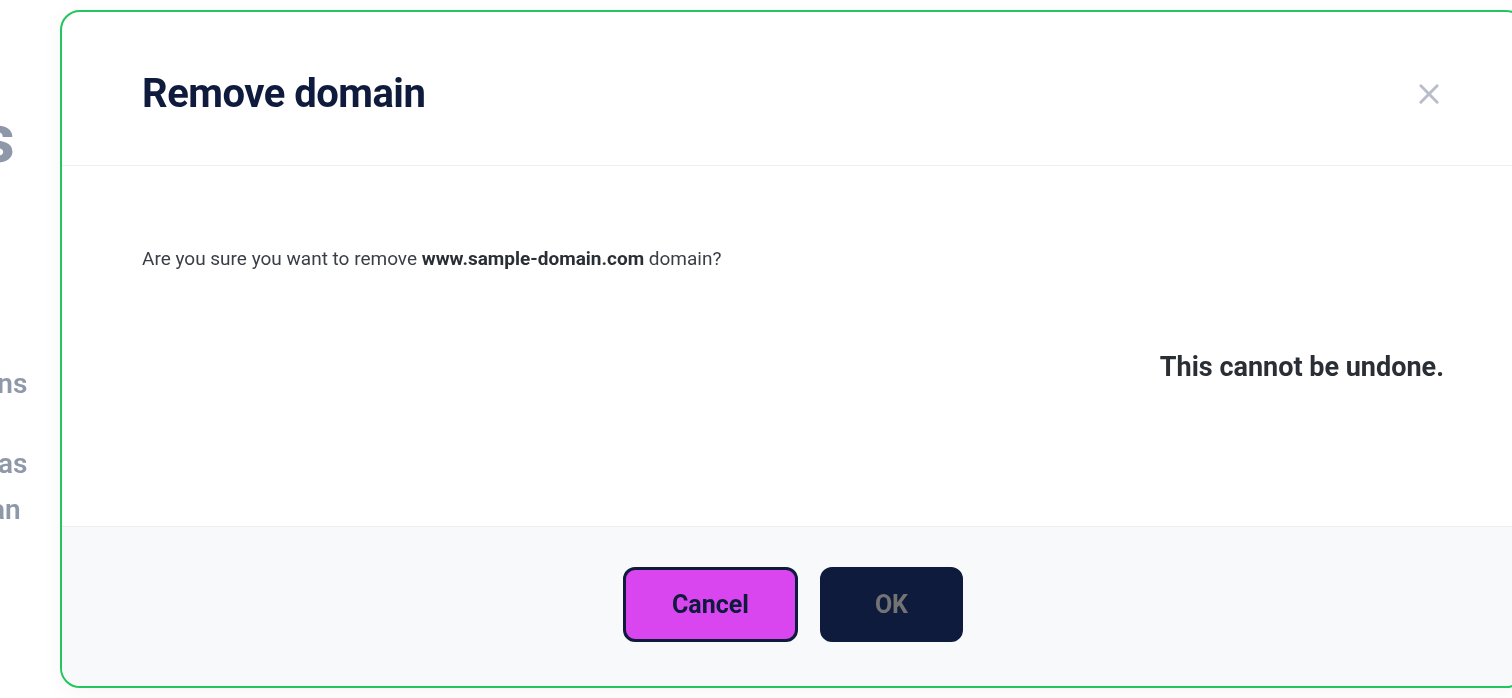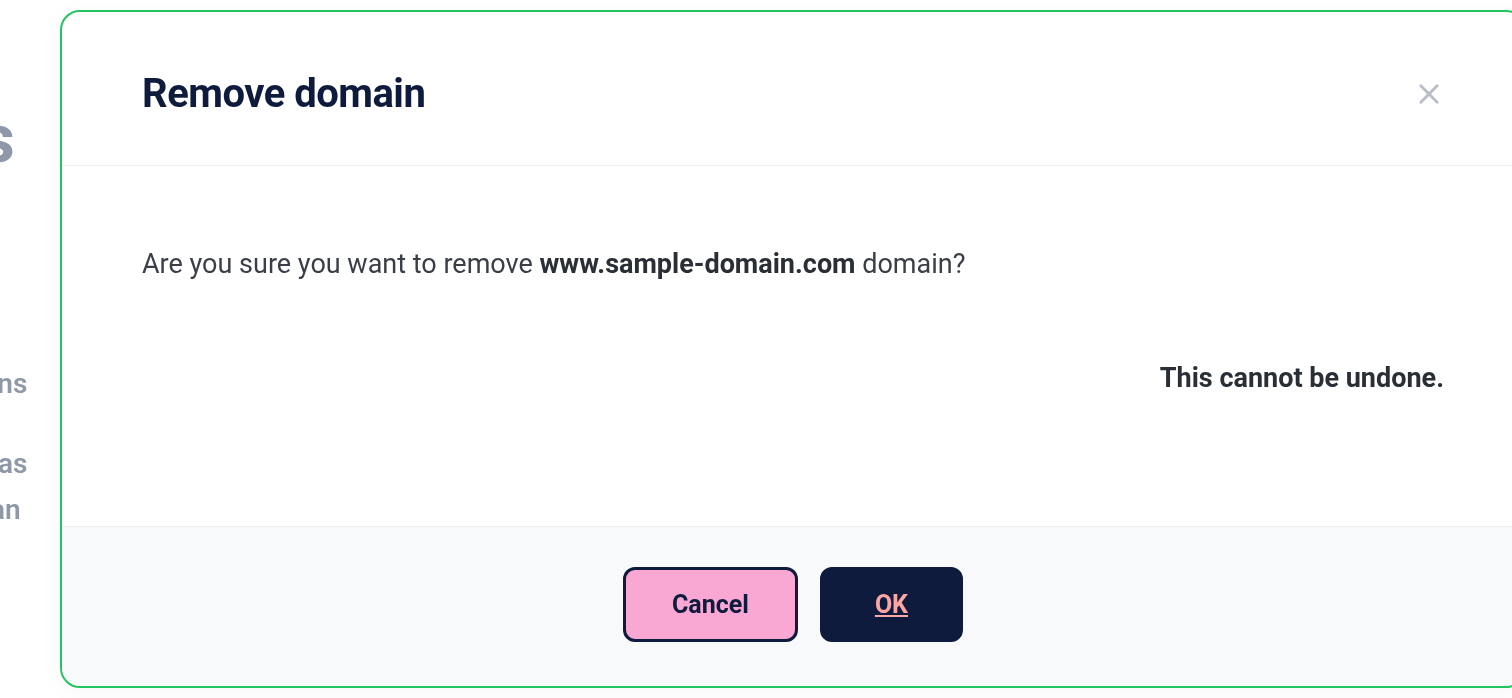--- a/index.html
+++ b/index.html
@@ -85,21 +85,21 @@
     }
     .close-icon svg {
       width: 28px;
       height: 28px;
     }
     .modal-body {
       flex: 1;
       padding: 80px 80px 40px 80px;
     }
     .confirm-line {
-      font-size: 27px;
+      font-size: 19px;
       color: #3a3f47;
       font-weight: 400;
       line-height: 1.4;
     }
     .confirm-line .domain-name {
       font-weight: 700;
       color: #2a2f36;
     }
     .warning-line {
       margin-top: 78px;
@@ -121,31 +121,30 @@
     .btn {
       font-size: 25px;
       font-weight: 700;
       border-radius: 12px;
       padding: 24px 48px;
       cursor: pointer;
       font-family: inherit;
       line-height: 1;
     }
     .btn-cancel {
-      background: #f9a8d4;
+      background: #d946ef;
       color: #0f1b3d;
       border: 3px solid #0f1b3d;
       padding: 22px 46px;
     }
     .btn-ok {
       background: #0f1b3d;
-      color: #fca5a5;
+      color: #737373;
       border: 3px solid #0f1b3d;
       padding: 22px 52px;
-      text-decoration: underline;
     }
   </style>
 </head>
 <body>
 
 <div class="background-text bg-heading">s</div>
 <div class="background-text bg-line1">ins</div>
 <div class="background-text bg-line2">as</div>
 <div class="background-text bg-line3">an</div>
 

